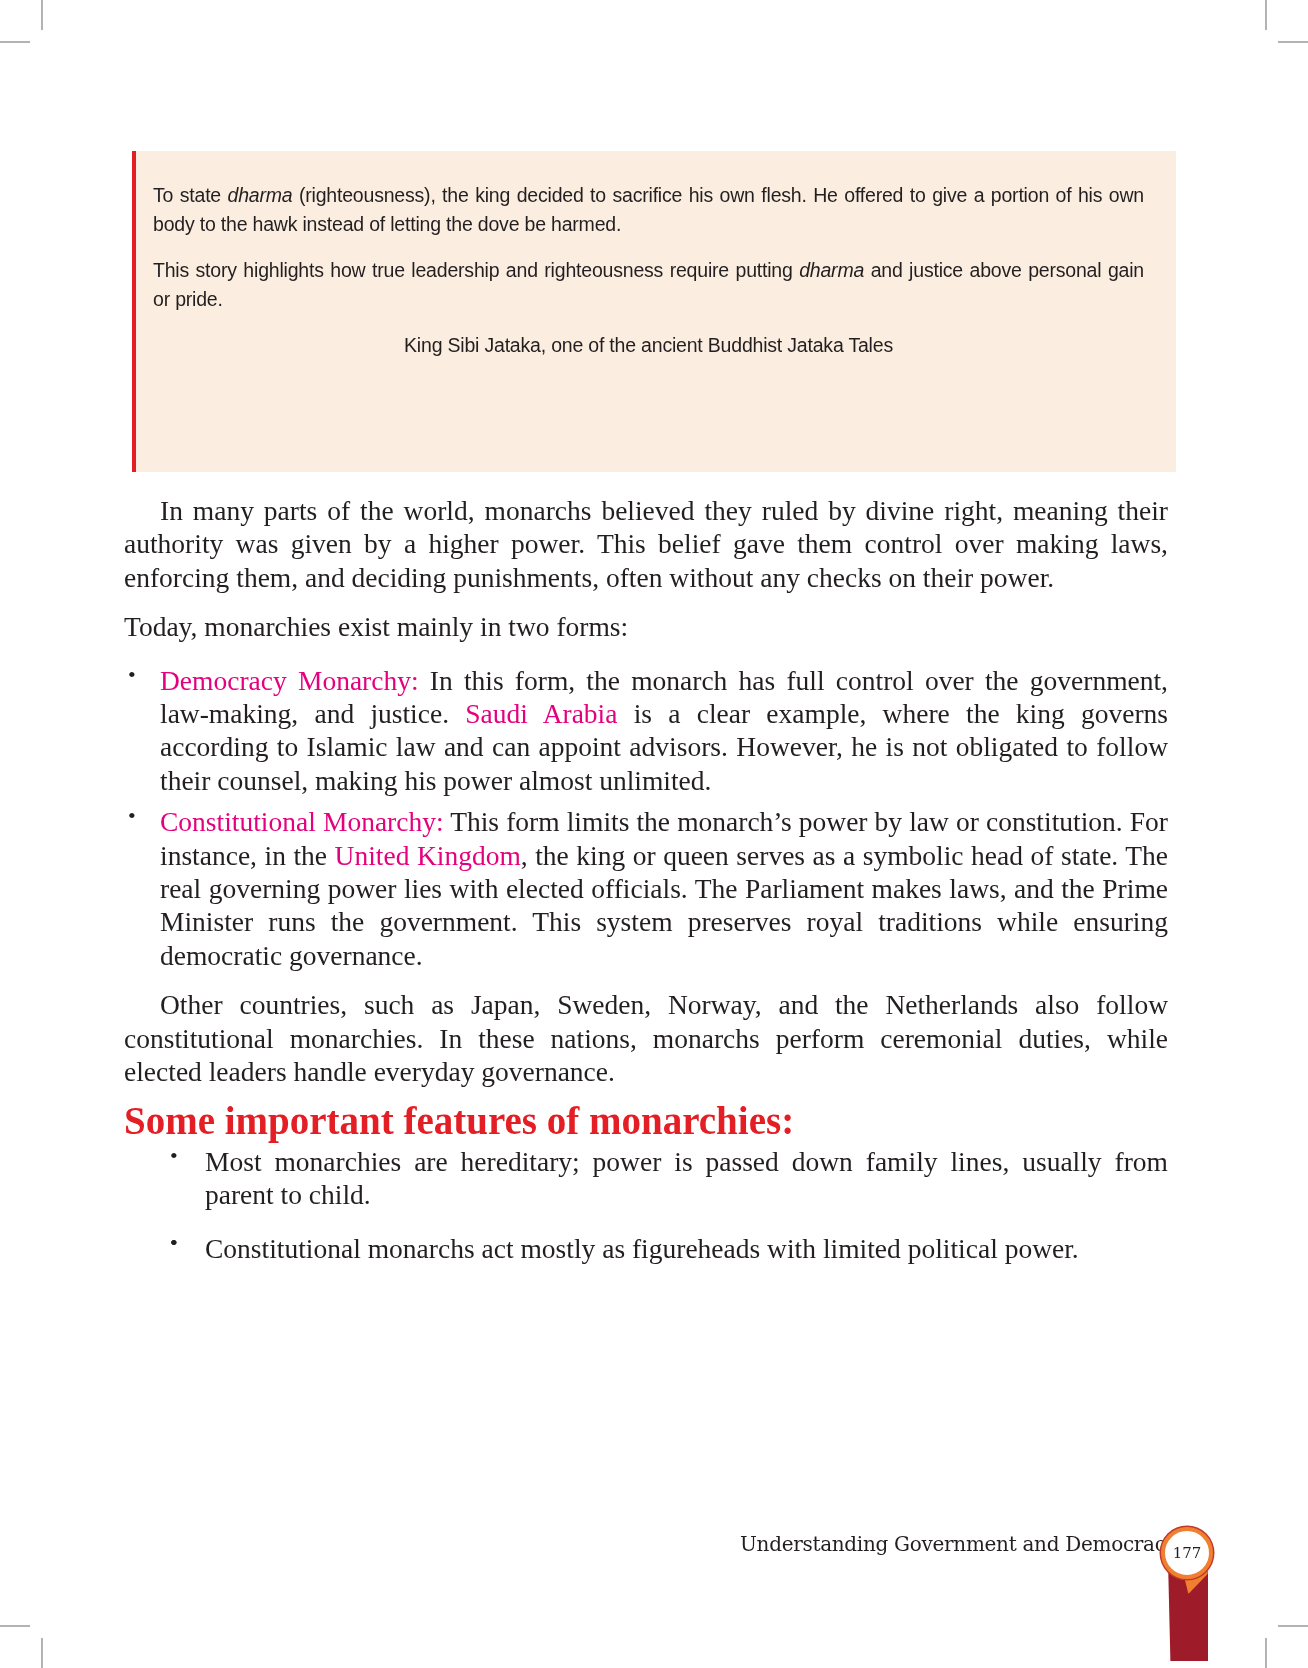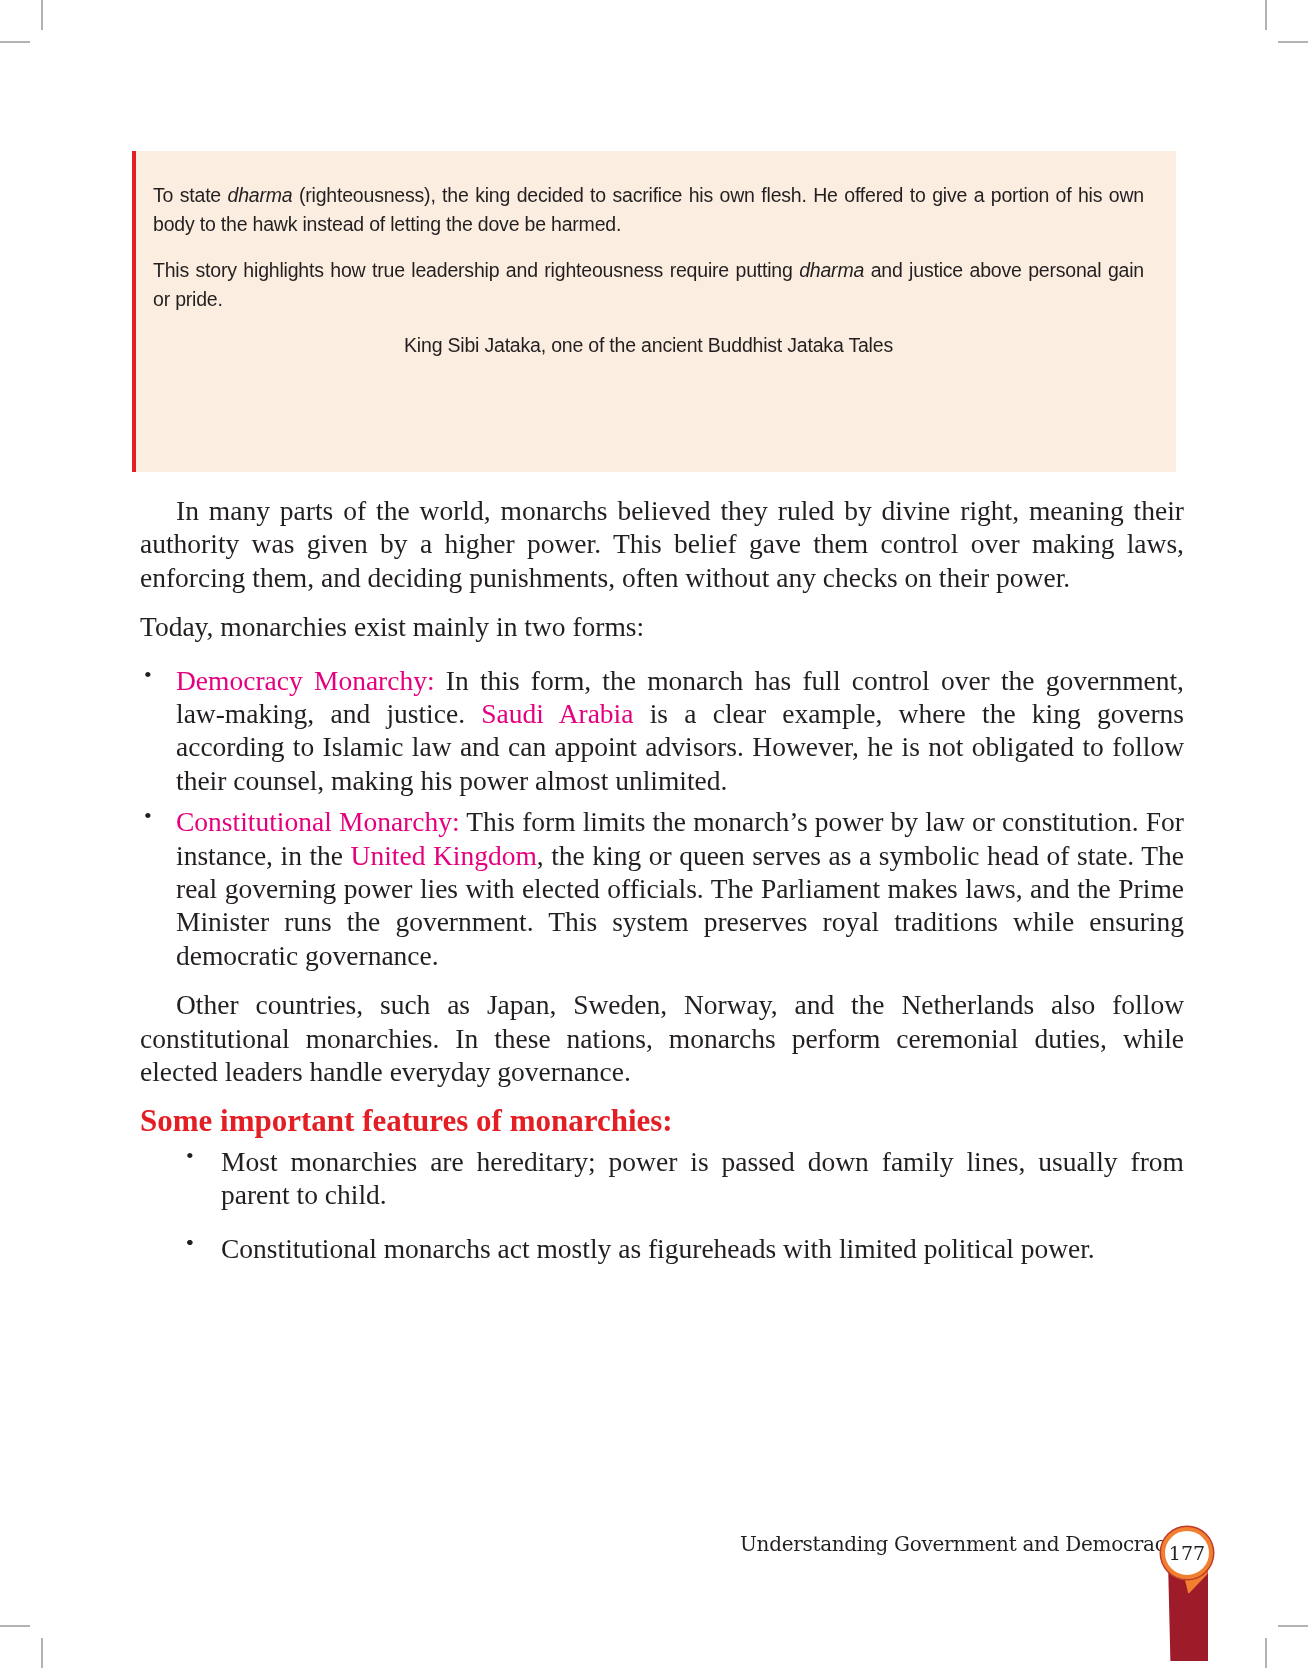--- a/index.html
+++ b/index.html
@@ -14,53 +14,53 @@
     background: #fbeee0; border-left: 4px solid #e31e24; box-sizing: border-box;
     padding: 30px 32px 0 17px;
     font-family: "Liberation Sans", "DejaVu Sans", sans-serif;
     font-size: 19.5px; line-height: 28.5px; color: #231f20;
     letter-spacing: -0.2px;
   }
   .quote-box p { margin: 0 0 18px 0; text-align: justify; }
   .quote-box p.source { text-align: center; margin-top: 0; }
   .quote-box em { font-style: italic; }
   .main {
-    position: absolute; left: 140px; top: 494px; width: 1044px;
+    position: absolute; left: 124px; top: 494px; width: 1044px;
     font-size: 27.5px; line-height: 33.4px; color: #231f20;
   }
   .main p { margin: 0; text-align: justify; }
   .indent { text-indent: 36px; }
   .gap-s { margin-top: 16px !important; }
   .hl { color: #e5007e; }
   ul.forms { list-style: none; margin: 20px 0 0 0; padding: 0; }
   ul.forms li { position: relative; padding-left: 36px; text-align: justify; margin-bottom: 8px; }
   ul.forms li .bullet { position: absolute; left: 4px; top: -6px; font-size: 22px; }
   .heading {
-    margin: 12px 0 4px 0 !important; color: #e31e24; font-weight: bold; font-size: 31px; line-height: 40px;
+    margin: 12px 0 4px 0 !important; color: #e31e24; font-weight: bold; font-size: 39px; line-height: 40px;
   }
   ul.features { list-style: none; margin: 0; padding: 0; }
   ul.features li { position: relative; padding-left: 81px; text-align: justify; margin-bottom: 21px; }
   ul.features li .bullet { position: absolute; left: 46px; top: -6px; font-size: 22px; }
   .footer-title {
     position: absolute; left: 740px; top: 1532px; font-size: 20px; color: #231f20;
     font-family: "DejaVu Serif", "Liberation Serif", serif; letter-spacing: -0.3px;
   }
   .ribbon {
     position: absolute; left: 1168px; top: 1560px; width: 40px; height: 101px;
     background: #9e1b2a; clip-path: polygon(0 0, 100% 0, 100% 100%, 6% 100%);
   }
   .badge-tail {
     position: absolute; left: 1180px; top: 1560px; width: 28px; height: 34px;
     background: #f08030; border-radius: 0 0 24px 0; clip-path: polygon(0 0, 100% 0, 100% 40%, 30% 100%);
   }
   .badge {
     position: absolute; left: 1161px; top: 1527px; width: 44px; height: 44px; border-radius: 50%;
     background: #ffffff; border: 4px solid #f08030; box-shadow: 0 0 0 1.5px #c0392b;
     display: flex; align-items: center; justify-content: center;
-    font-size: 19px; color: #231f20; font-family: "DejaVu Serif", "Liberation Serif", serif;
+    font-size: 15px; color: #231f20; font-family: "DejaVu Serif", "Liberation Serif", serif;
   }
 </style>
 </head>
 <body>
 
 <div class="crop" style="left:41px;top:0;width:2px;height:30px;"></div>
 <div class="crop" style="left:0;top:41px;width:30px;height:2px;"></div>
 <div class="crop" style="left:1265px;top:0;width:2px;height:30px;"></div>
 <div class="crop" style="left:1278px;top:41px;width:30px;height:2px;"></div>
 <div class="crop" style="left:0;top:1625px;width:30px;height:2px;"></div>

